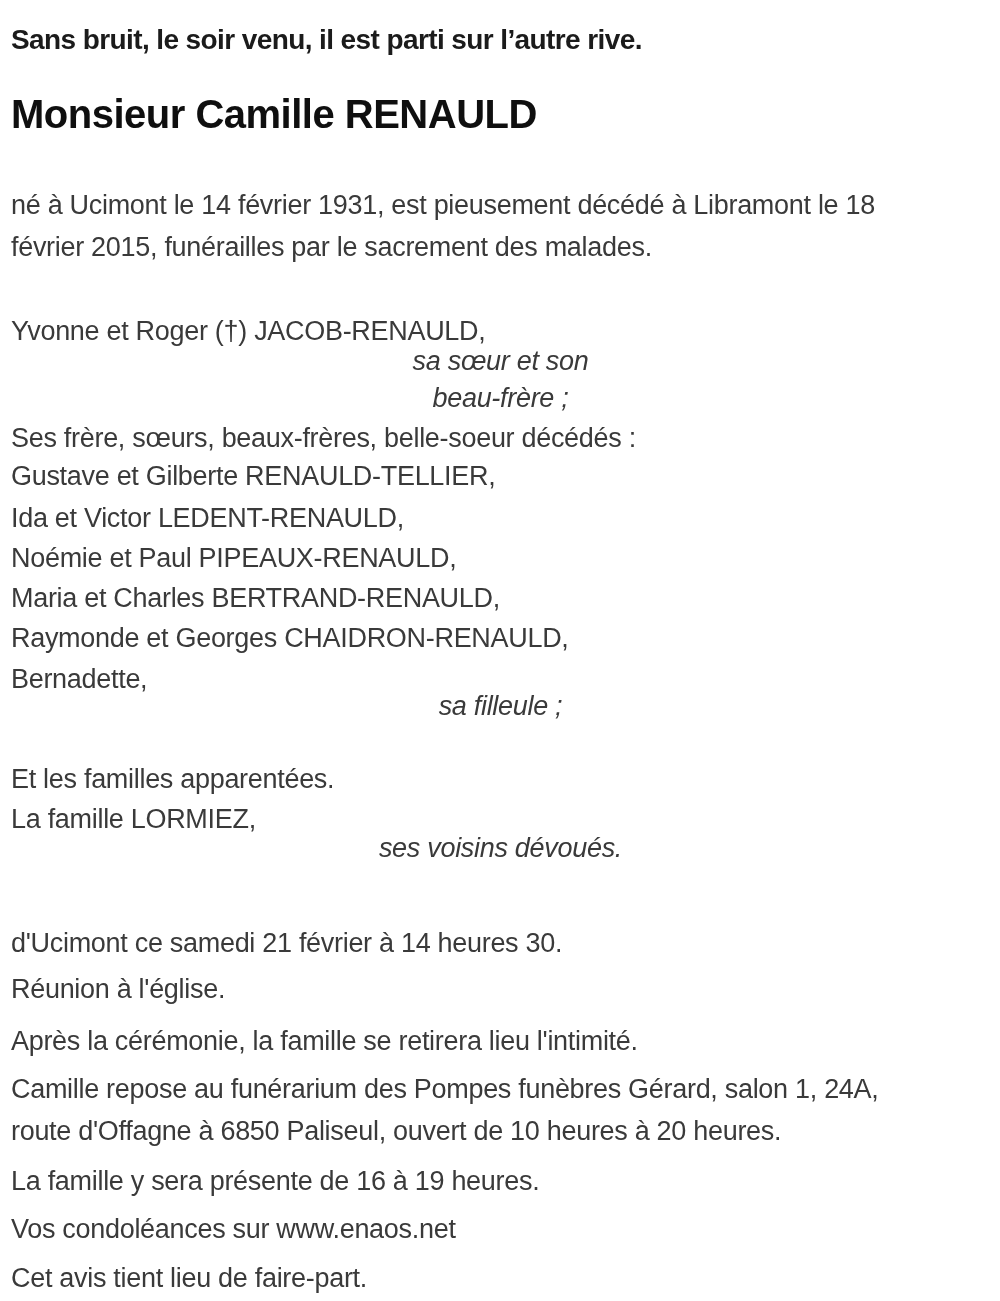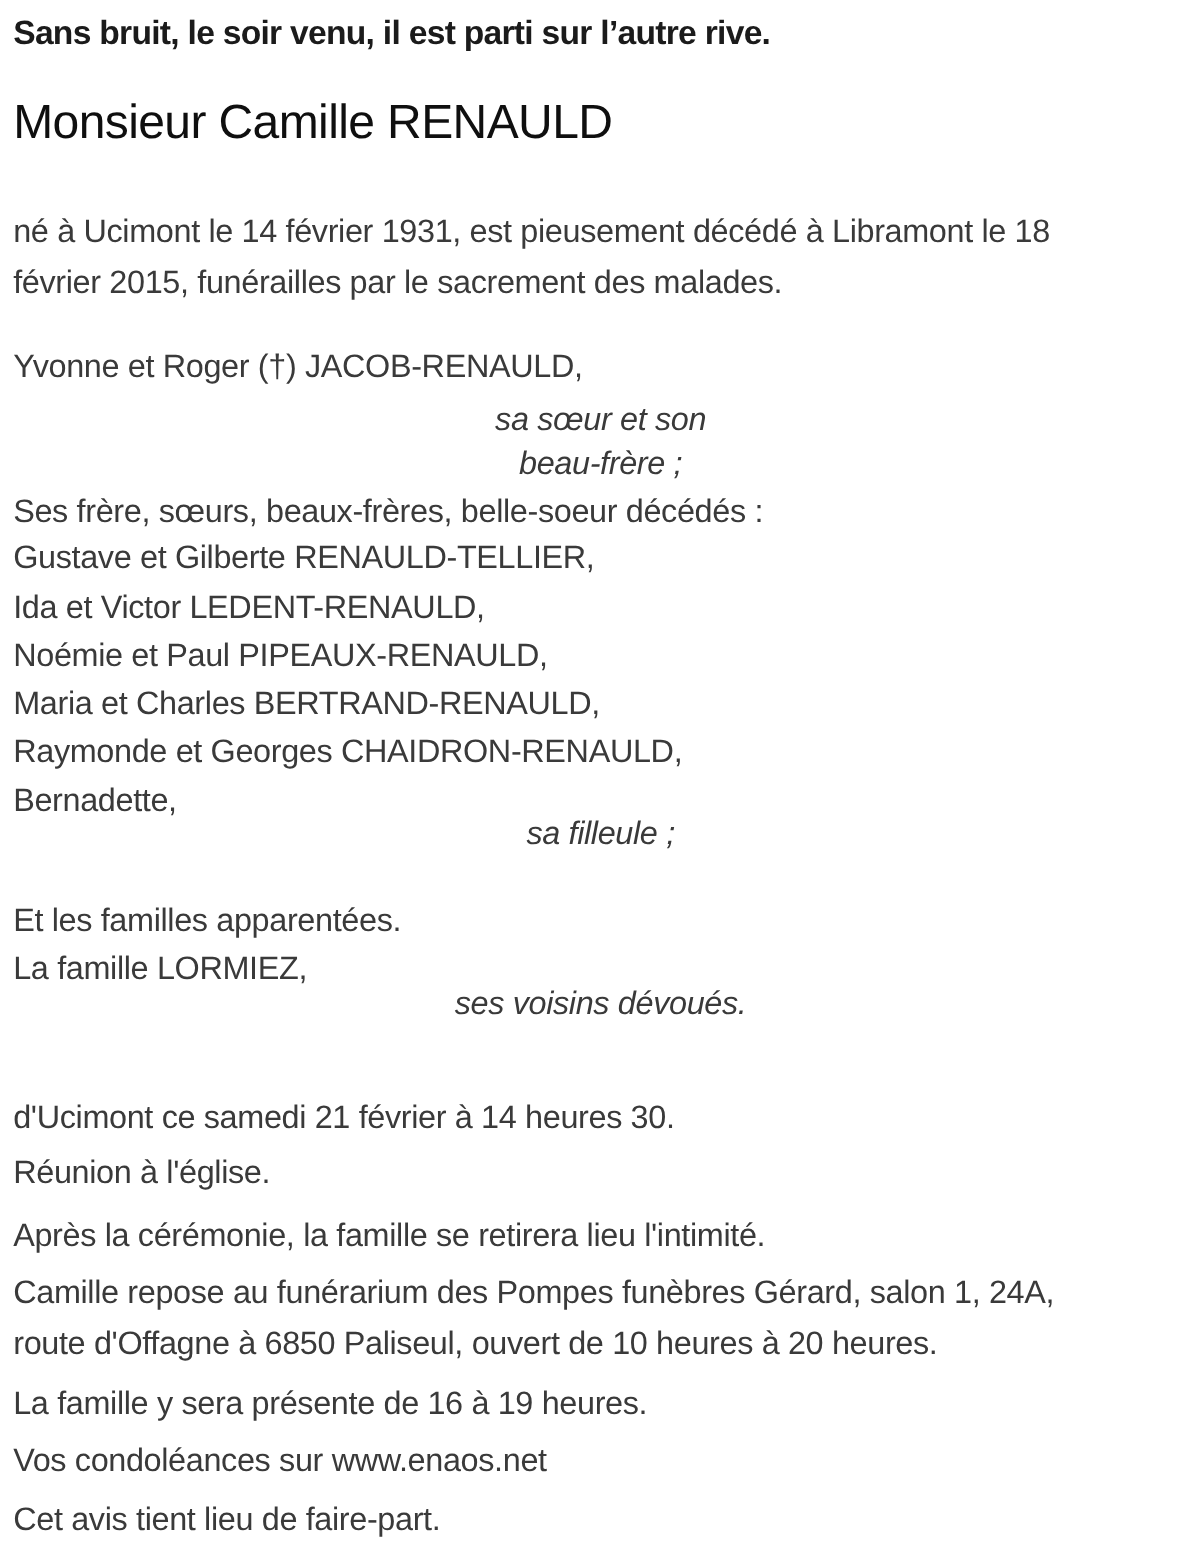--- a/index.html
+++ b/index.html
@@ -17,31 +17,32 @@
     overflow: hidden;
   }
   .line {
     position: absolute;
     left: 11px;
     right: 10px;
     font-size: 27px;
     line-height: 1.2;
     letter-spacing: -0.3px;
     white-space: nowrap;
+    margin-top: 12px;
   }
   .epigraph {
     top: 11px;
     font-weight: bold;
     font-size: 28px;
     color: #1b1b1b;
     letter-spacing: -0.6px;
   }
   .title {
     top: 78px;
-    font-weight: normal;
+    font-weight: bold;
     font-size: 40px;
     color: #0f0f0f;
     letter-spacing: -0.5px;
   }
   .relation {
     font-style: italic;
     text-align: center;
   }
 </style>
 </head>
@@ -50,21 +51,21 @@
 <div class="sheet">
 
   <div class="line epigraph">Sans bruit, le soir venu, il est parti sur l’autre rive.</div>
 
   <div class="line title">Monsieur Camille RENAULD</div>
 
   <div class="line" style="top:177px">né à Ucimont le 14 février 1931, est pieusement décédé à Libramont le 18</div>
   <div class="line" style="top:219px">février 2015, funérailles par le sacrement des malades.</div>
 
 
-  <div class="line" style="top:289px">Yvonne et Roger (†) JACOB-RENAULD,</div>
+  <div class="line" style="top:303px">Yvonne et Roger (†) JACOB-RENAULD,</div>
   <div class="line relation" style="top:333px">sa sœur et son</div>
   <div class="line relation" style="top:370px">beau-frère ;</div>
 
   <div class="line" style="top:410px">Ses frère, sœurs, beaux-frères, belle-soeur décédés :</div>
   <div class="line" style="top:448px">Gustave et Gilberte RENAULD-TELLIER,</div>
   <div class="line" style="top:490px">Ida et Victor LEDENT-RENAULD,</div>
   <div class="line" style="top:530px">Noémie et Paul PIPEAUX-RENAULD,</div>
   <div class="line" style="top:570px">Maria et Charles BERTRAND-RENAULD,</div>
   <div class="line" style="top:610px">Raymonde et Georges CHAIDRON-RENAULD,</div>
   <div class="line" style="top:651px">Bernadette,</div>

